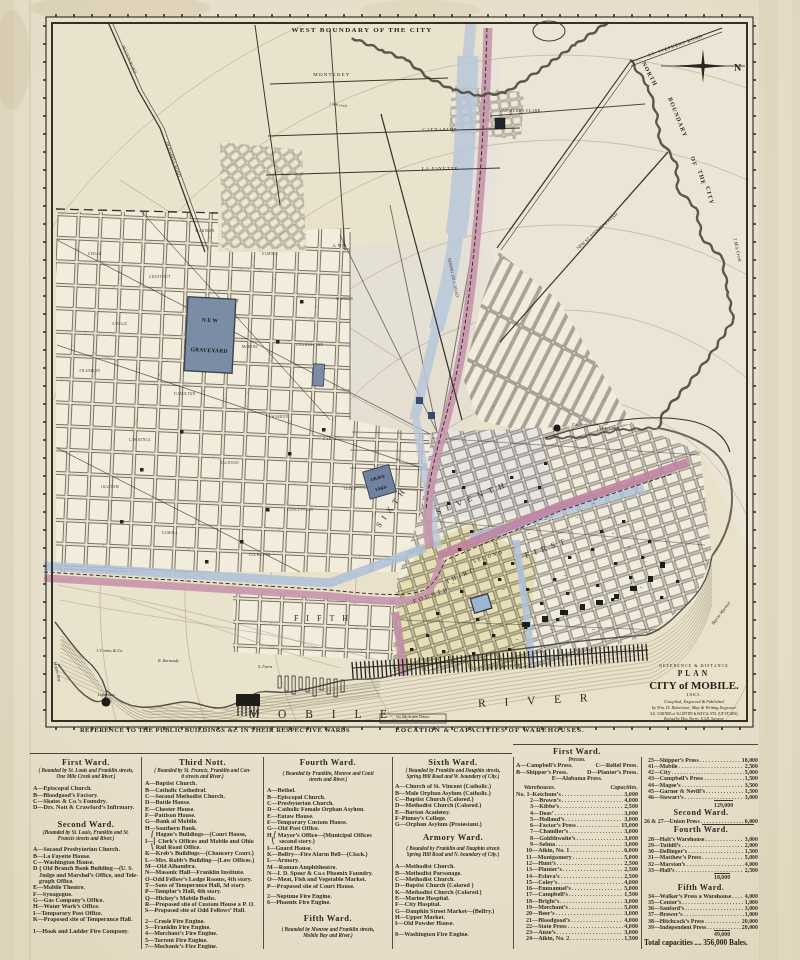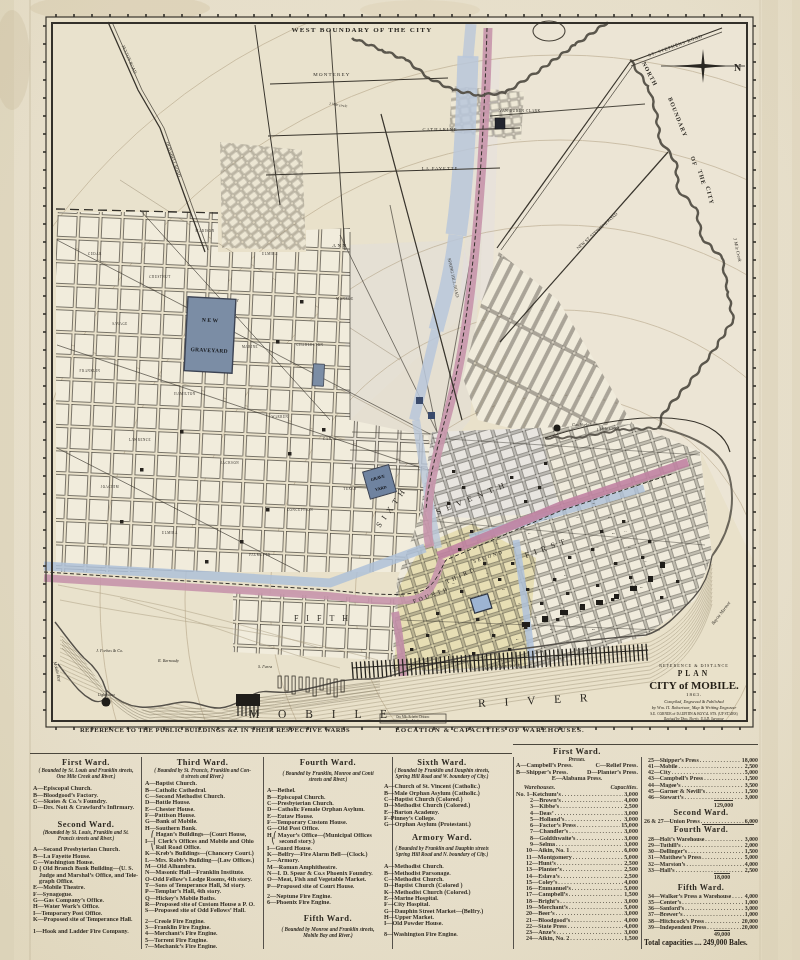--- a/index.html
+++ b/index.html
@@ -775,21 +775,21 @@
       <div class="e">F—Synagogue.</div>
       <div class="e">G—Gas Company’s Office.</div>
       <div class="e">H—Water Work’s Office.</div>
       <div class="e">I—Temporary Post Office.</div>
       <div class="e">K—Proposed site of Temperance Hall.</div>
       <div class="sp6"></div>
       <div class="e">1—Hook and Ladder Fire Company.</div>
     </div>
 
 <div class="col" style="left:145px;top:757px;width:115px">
-      <div class="h">Third Ward.</div>
+      <div class="h">Third Nott.</div>
       <div class="i">( Bounded by St. Francis, Franklin and Con-<br>ti streets and River.)</div>
       <div class="sp1"></div>
       <div class="e">A—Baptist Church.</div>
       <div class="e">B—Catholic Cathedral.</div>
       <div class="e">C—Second Methodist Church.</div>
       <div class="e">D—Battle House.</div>
       <div class="e">E—Chester House.</div>
       <div class="e">F—Pattison House.</div>
       <div class="e">G—Bank of Mobile.</div>
       <div class="e">H—Southern Bank.</div>
@@ -837,21 +837,21 @@
       <div class="e">P—Proposed site of Court House.</div>
       <div class="sp4"></div>
       <div class="e"><b>2</b>—Neptune Fire Engine.</div>
       <div class="e"><b>6</b>—Phoenix Fire Engine.</div>
       <div class="sp7"></div>
       <div class="h">Fifth Ward.</div>
       <div class="sp3"></div>
       <div class="i">( Bounded  by  Monroe and  Franklin  streets,<br>Mobile Bay and River.)</div>
     </div>
 
-<div class="col" style="left:384px;top:757px;width:116px">
+<div class="col" style="left:395px;top:757px;width:116px">
       <div class="h">Sixth Ward.</div>
       <div class="i">( Bounded  by  Franklin and  Dauphin streets,<br>Spring  Hill  Road and W. boundary of City.)</div>
       <div class="sp4"></div>
       <div class="e">A—Church of St. Vincent (Catholic.)</div>
       <div class="e">B—Male Orphan Asylum (Catholic.)</div>
       <div class="e">C—Baptist Church (Colored.)</div>
       <div class="e">D—Methodist Church (Colored.)</div>
       <div class="e">E—Barton Academy.</div>
       <div class="e">F–Pinney’s College.</div>
       <div class="e">G—Orphan Asylum (Protestant.)</div>
@@ -1126,14 +1126,14 @@
       <div class="r" style="padding-left:4px">
         <span>39—Independent Press</span>
         <span class="dots">..........................................</span>
         <span>20,000</span>
       </div>
       <div class="r t">
         <span></span>
         <span class="tv">49,000</span>
       </div>
       <div class="sp1"></div>
-      <div class="tot"><b>Total capacities .... 249,000 Bales.</b></div>
+      <div class="tot"><b>Total capacities .... 356,000 Bales.</b></div>
     </div>
 </div>
 </body></html>

